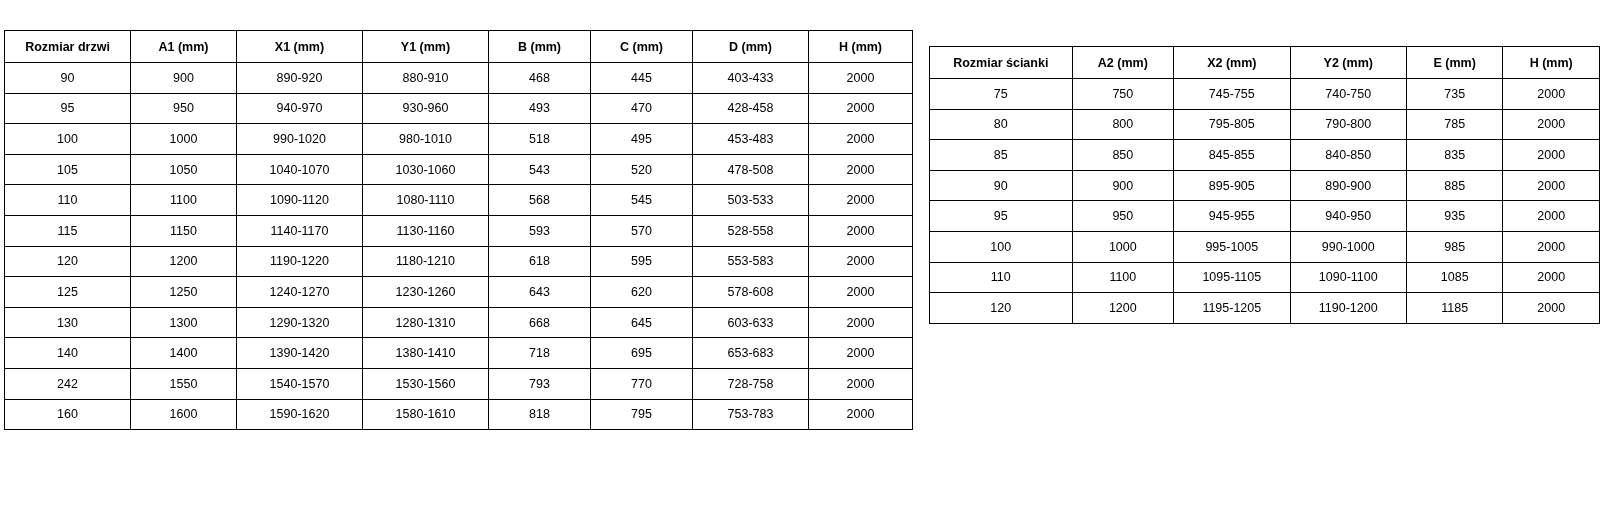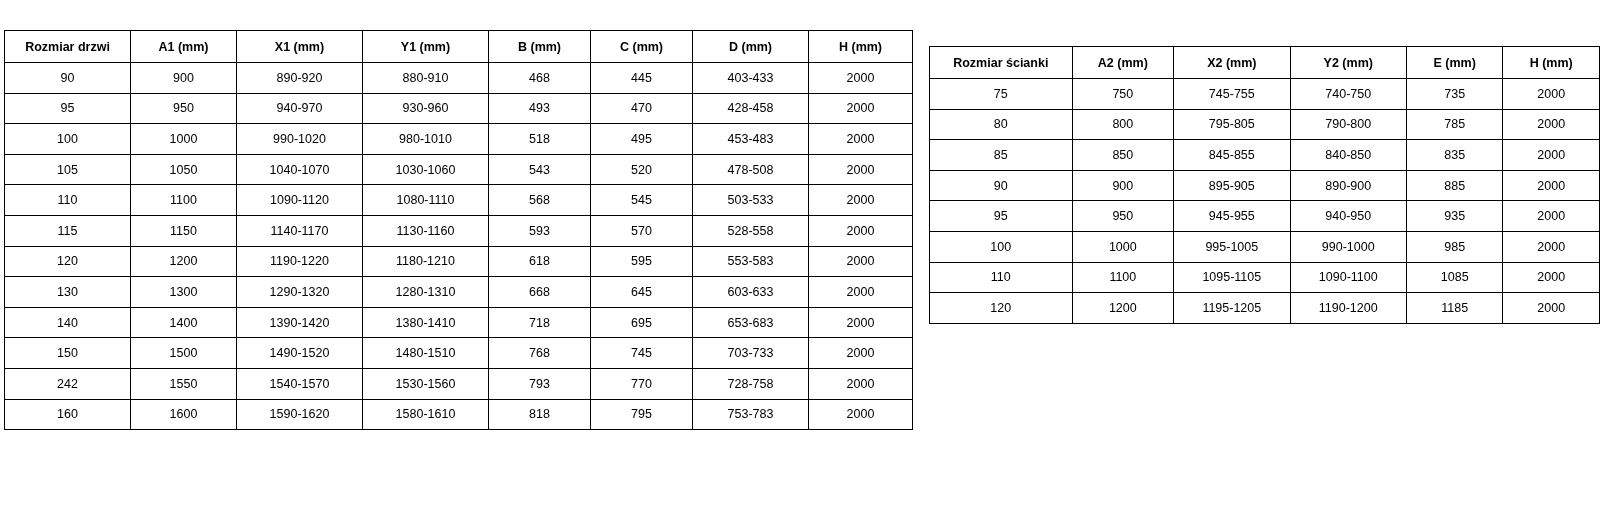--- a/index.html
+++ b/index.html
@@ -161,47 +161,47 @@
             <td>120</td>
             <td>1200</td>
             <td>1190-1220</td>
             <td>1180-1210</td>
             <td>618</td>
             <td>595</td>
             <td>553-583</td>
             <td>2000</td>
           </tr>
           <tr>
+            <td>125</td>
+            <td>1250</td>
+            <td>1240-1270</td>
+            <td>1230-1260</td>
+            <td>643</td>
+            <td>620</td>
+            <td>578-608</td>
+            <td>2000</td>
+          </tr>
+          <tr>
             <td>130</td>
             <td>1300</td>
             <td>1290-1320</td>
             <td>1280-1310</td>
             <td>668</td>
             <td>645</td>
             <td>603-633</td>
             <td>2000</td>
           </tr>
           <tr>
             <td>140</td>
             <td>1400</td>
             <td>1390-1420</td>
             <td>1380-1410</td>
             <td>718</td>
             <td>695</td>
             <td>653-683</td>
-            <td>2000</td>
-          </tr>
-          <tr>
-            <td>150</td>
-            <td>1500</td>
-            <td>1490-1520</td>
-            <td>1480-1510</td>
-            <td>768</td>
-            <td>745</td>
-            <td>703-733</td>
             <td>2000</td>
           </tr>
           <tr>
             <td>242</td>
             <td>1550</td>
             <td>1540-1570</td>
             <td>1530-1560</td>
             <td>793</td>
             <td>770</td>
             <td>728-758</td>

